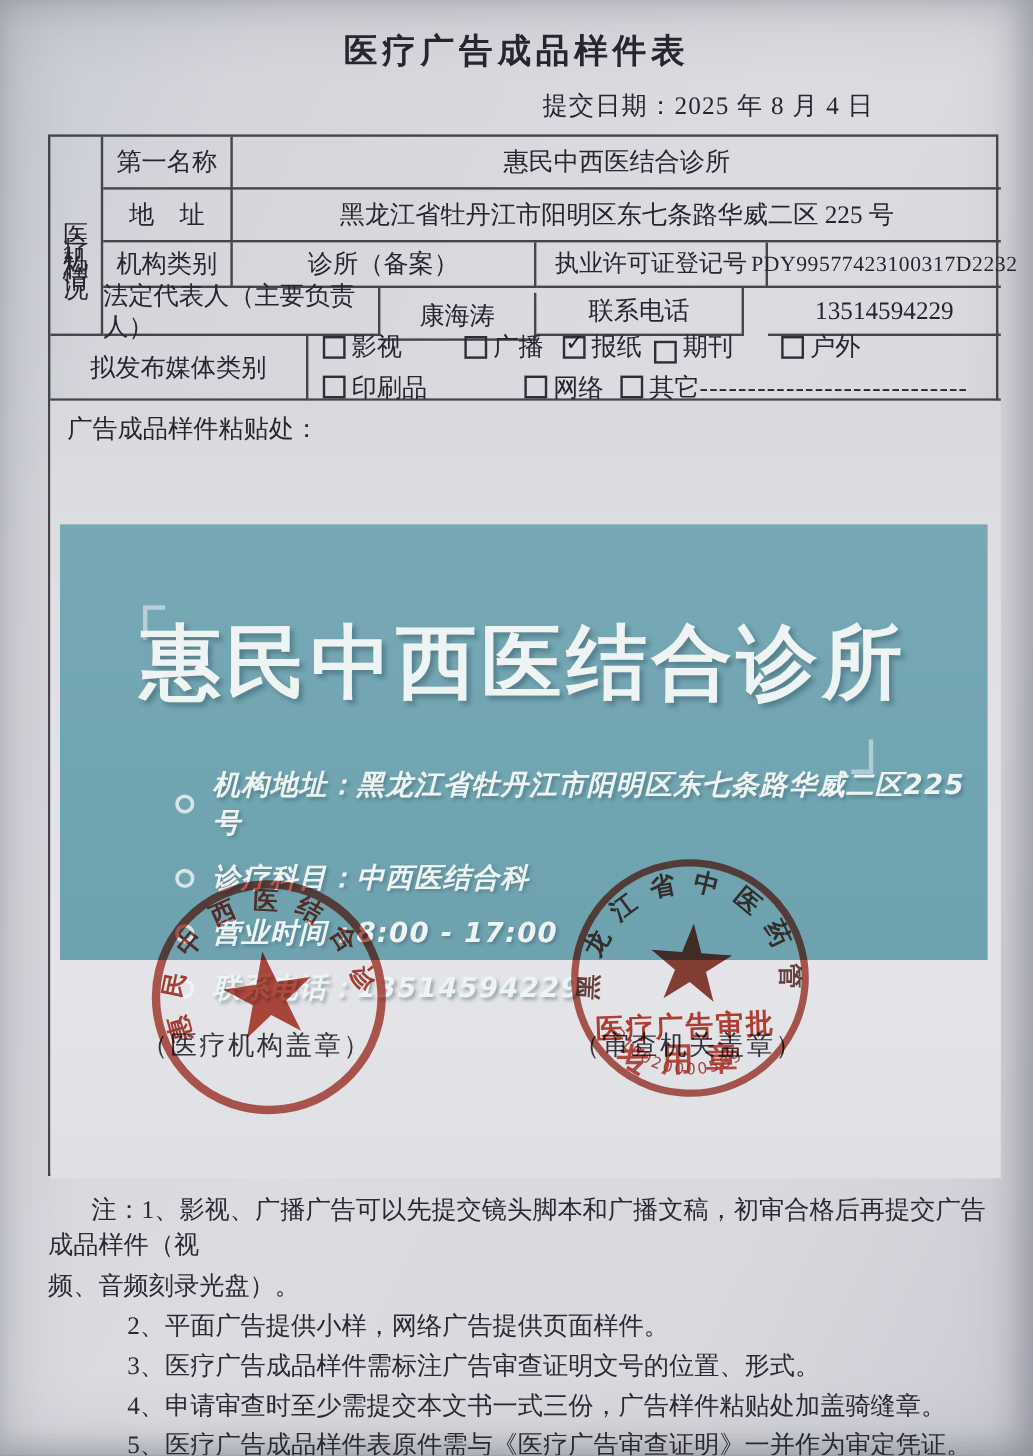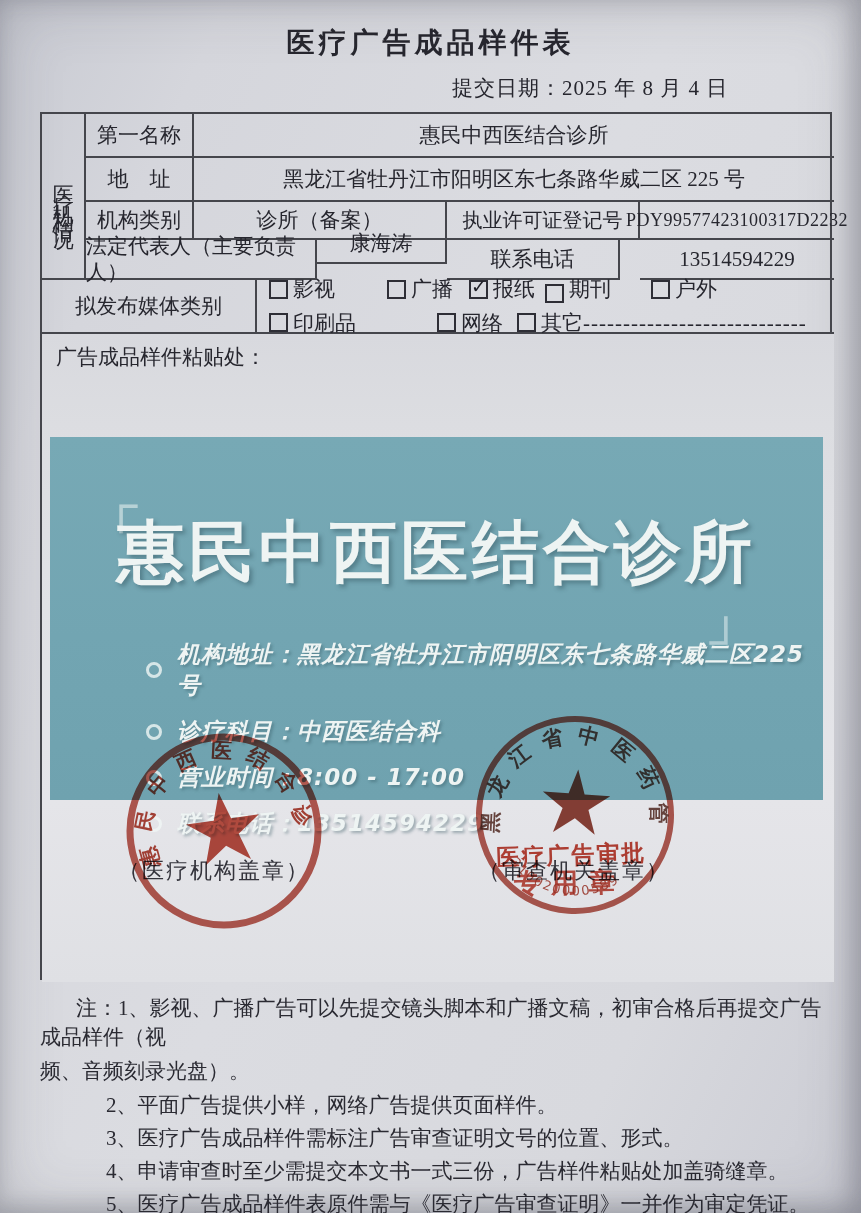--- a/index.html
+++ b/index.html
@@ -93,21 +93,21 @@
     <div class="cell" style="left:405px;top:88px;width:193px;height:38px;">
       <span style="font-size:20px;">执业许可证登记号</span>
     </div>
     <div class="cell last-col" style="left:598px;top:88px;width:194px;height:38px;">
       <span class="mono-val">PDY99577423100317D2232</span>
     </div>
 
     <div class="cell" style="left:44px;top:126px;width:231px;height:40px;">
       <span>法定代表人（主要负责人）</span>
     </div>
-    <div class="cell" style="left:275px;top:110px;width:130px;height:40px;font-family:Liberation Serif, serif;">
+    <div class="cell" style="left:275px;top:130px;width:130px;height:40px;font-family:Liberation Serif, serif;">
       <span>康海涛</span>
     </div>
     <div class="cell" style="left:405px;top:126px;width:173px;height:40px;">
       <span>联系电话</span>
     </div>
     <div class="cell last-col" style="left:598px;top:126px;width:194px;height:40px;text-align:right;">
       <span>13514594229</span>
     </div>
 
     <div class="cell" style="left:0;top:166px;width:215px;height:54px;">

